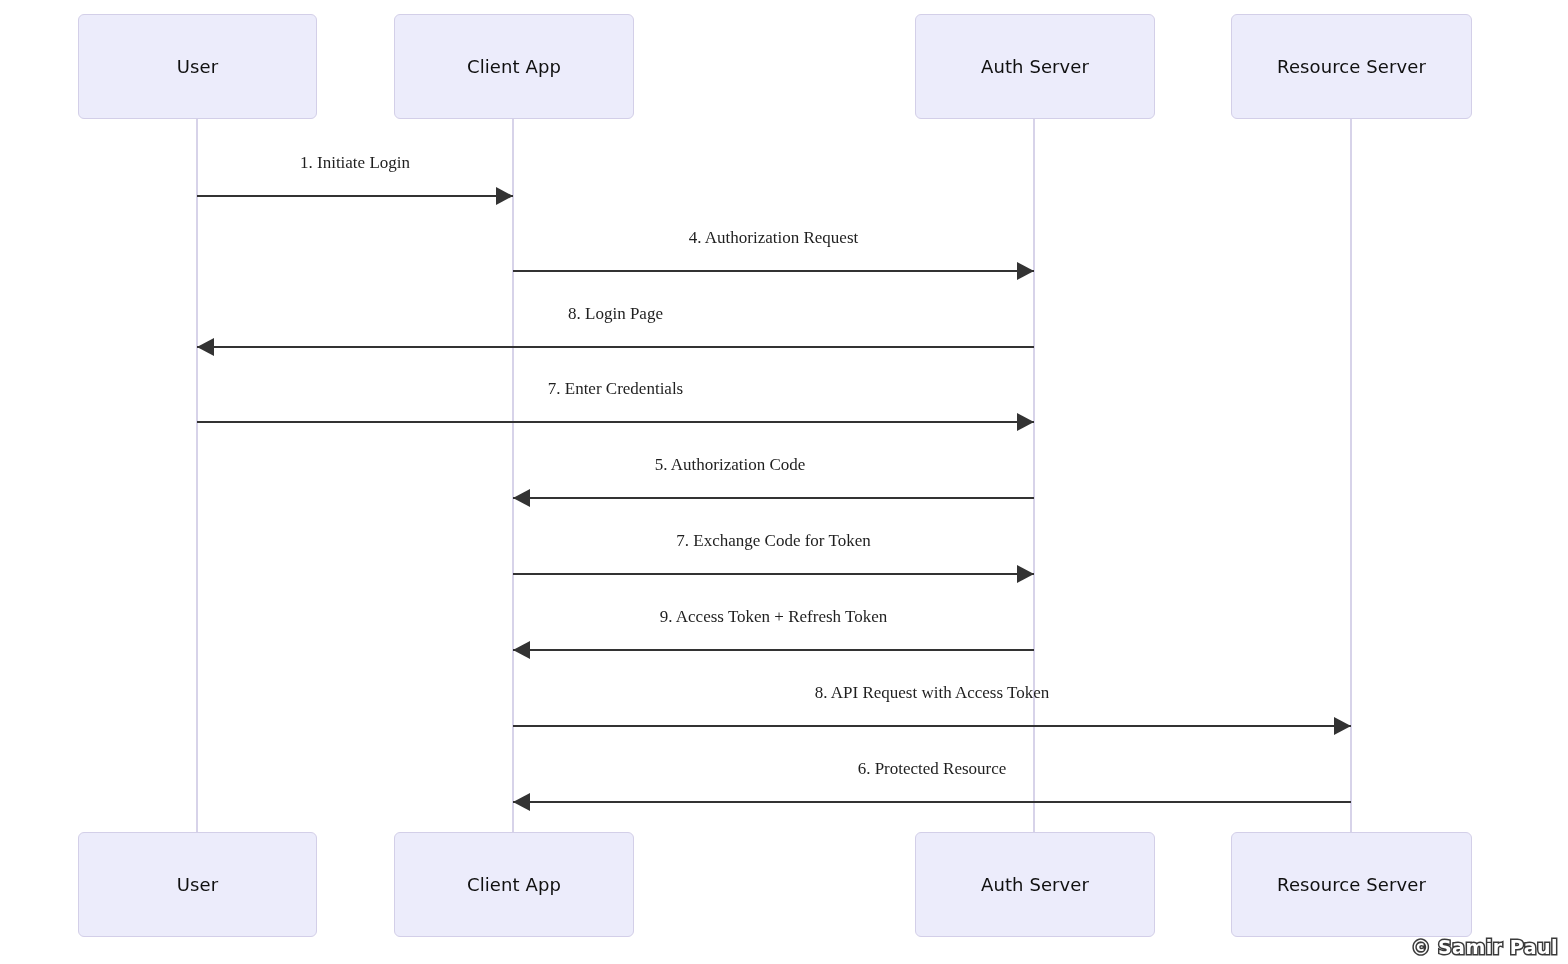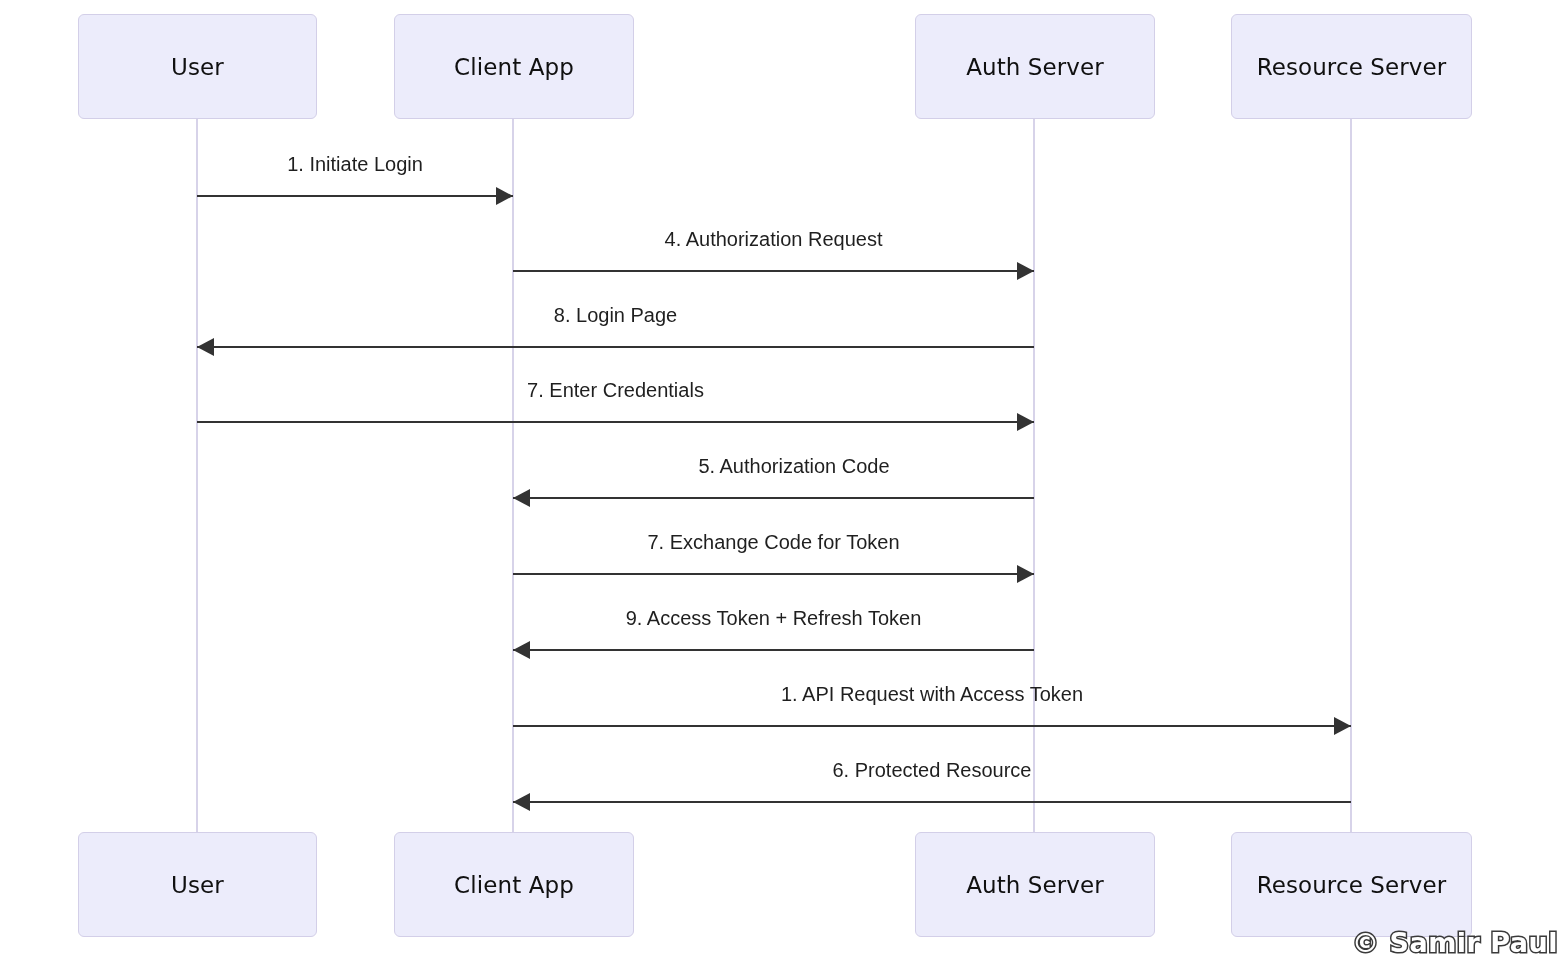--- a/index.html
+++ b/index.html
@@ -21,21 +21,21 @@
     position: absolute;
     box-sizing: border-box;
     background: #ECECFB;
     border: 1px solid #D3CFE8;
     border-radius: 6px;
     display: flex;
     align-items: center;
     justify-content: center;
   }
   .participant-label {
-    font-size: 23px;
+    font-size: 18px;
     color: #101010;
     font-family: "DejaVu Sans", "Liberation Sans", sans-serif;
     letter-spacing: 0.1px;
     white-space: nowrap;
   }
   .lifeline {
     position: absolute;
     width: 2px;
     background: #D7D3E9;
   }
@@ -52,33 +52,33 @@
     border-bottom: 9px solid transparent;
   }
   .arrowhead.right {
     border-left: 17px solid #333333;
   }
   .arrowhead.left {
     border-right: 17px solid #333333;
   }
   .msg-label {
     position: absolute;
-    font-size: 20px;
+    font-size: 17px;
     color: #1f1f1f;
-    font-family: Liberation Sans, sans-serif;
+    font-family: Liberation Serif, serif;
     white-space: nowrap;
     text-align: center;
     transform: translateX(-50%);
   }
   .watermark {
     position: absolute;
     right: 10px;
     bottom: 6px;
     font-family: "DejaVu Sans", "Liberation Sans", sans-serif;
-    font-size: 27px;
+    font-size: 19px;
     font-weight: bold;
     color: #ffffff;
     letter-spacing: 0.5px;
     -webkit-text-stroke: 3px #3a3a3a;
     paint-order: stroke fill;
     white-space: nowrap;
     margin-left: 15px;
   }
 </style>
 </head>
@@ -137,36 +137,36 @@
         <div class="msg-label" style="left: 615.5px; top: 304px;">8. Login Page</div>
       </div>
       <div>
         <div class="msg-line" style="left: 197px; top: 421px; width: 837px;"></div>
         <div class="arrowhead right" style="top: 413px; left: 1017px;"></div>
         <div class="msg-label" style="left: 615.5px; top: 379px;">7. Enter Credentials</div>
       </div>
       <div>
         <div class="msg-line" style="left: 513px; top: 497px; width: 521px;"></div>
         <div class="arrowhead left" style="top: 489px; left: 513px;"></div>
-        <div class="msg-label" style="left: 794px; top: 455px;">5. Authorization Code</div>
+        <div class="msg-label" style="left: 730px; top: 455px;">5. Authorization Code</div>
       </div>
       <div>
         <div class="msg-line" style="left: 513px; top: 573px; width: 521px;"></div>
         <div class="arrowhead right" style="top: 565px; left: 1017px;"></div>
         <div class="msg-label" style="left: 773.5px; top: 531px;">7. Exchange Code for Token</div>
       </div>
       <div>
         <div class="msg-line" style="left: 513px; top: 649px; width: 521px;"></div>
         <div class="arrowhead left" style="top: 641px; left: 513px;"></div>
         <div class="msg-label" style="left: 773.5px; top: 607px;">9. Access Token + Refresh Token</div>
       </div>
       <div>
         <div class="msg-line" style="left: 513px; top: 725px; width: 838px;"></div>
         <div class="arrowhead right" style="top: 717px; left: 1334px;"></div>
-        <div class="msg-label" style="left: 932px; top: 683px;">1. API Request with Access Token</div>
+        <div class="msg-label" style="left: 932px; top: 683px;">8. API Request with Access Token</div>
       </div>
       <div>
         <div class="msg-line" style="left: 513px; top: 801px; width: 838px;"></div>
         <div class="arrowhead left" style="top: 793px; left: 513px;"></div>
         <div class="msg-label" style="left: 932px; top: 759px;">6. Protected Resource</div>
       </div>
     </div>
 
   <div class="watermark">© Samir Paul</div>
 </div>

